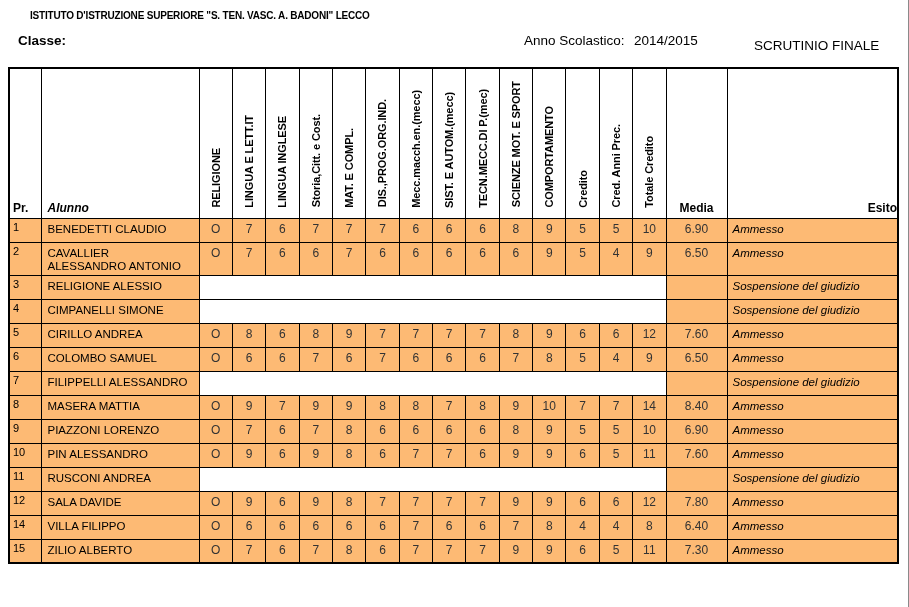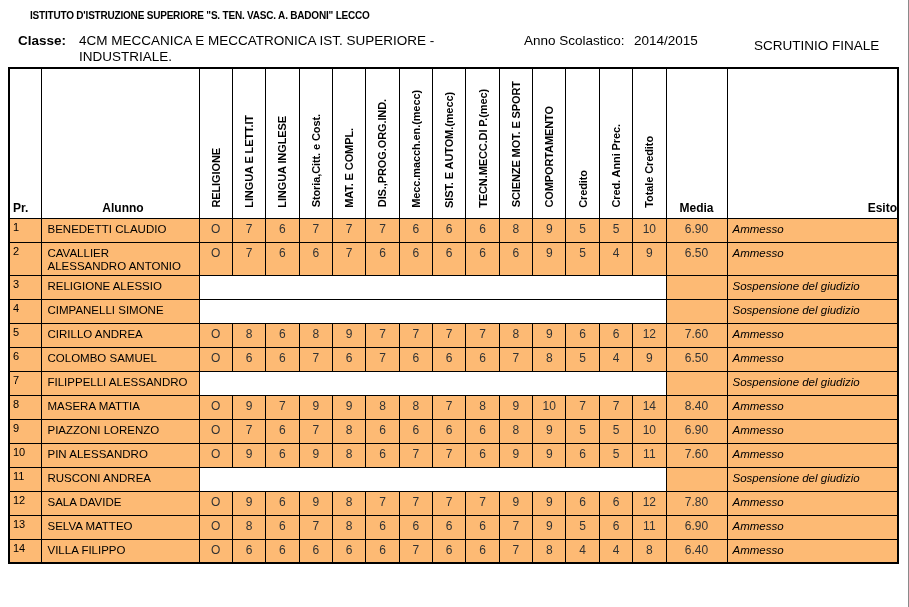--- a/index.html
+++ b/index.html
@@ -31,21 +31,21 @@
     table-layout: fixed;
     background: #fdba74;
     border: 2px solid #000;
   }
   table.results th, table.results td {
     border: 1px solid #000;
     overflow: hidden;
   }
   tr.head-row th { height: 150px; vertical-align: bottom; background: #fff; }
   th.pr     { width: 32px;  text-align: left; font-size: 12px; padding: 0 0 3px 3px; }
-  th.alunno { width: 158px; text-align: center; font-size: 12px; padding: 0 0 3px 6px; }
+  th.alunno { width: 158px; text-align: left; font-size: 12px; padding: 0 0 3px 6px; font-style: italic; }
   th.subject{ width: 33.36px; text-align: center; padding-bottom: 6px; }
   th.media  { width: 61px;  text-align: center; font-size: 12px; padding-bottom: 3px; }
   th.esito  { width: 171px; text-align: right; font-size: 12px; padding: 0 0 3px 6px; }
   th.subject .vtext {
     display: inline-block;
     writing-mode: vertical-rl;
     transform: rotate(180deg);
     white-space: nowrap;
     font-size: 11px; font-weight: bold;
     letter-spacing: -0.1px;
@@ -58,22 +58,20 @@
   td.media { font-size: 12px; text-align: center; padding-top: 3px; color: #333; }
   td.esito { font-size: 11.5px; padding: 4px 4px 2px 5px; font-style: italic; }
   td.empty-span { background: #fff; }
 </style>
 </head>
 <body>
 
 <div class="page">
   <div class="institute">ISTITUTO D'ISTRUZIONE SUPERIORE "S. TEN. VASC. A. BADONI" LECCO</div>
   <span class="classe-label">Classe:</span>
-  <div class="classe-value">4CM MECCANICA E MECCATRONICA  IST. SUPERIORE -
-INDUSTRIALE.</div>
   <span class="anno-label">Anno Scolastico:</span>
   <span class="anno-value">2014/2015</span>
   <span class="scrutinio">SCRUTINIO FINALE</span>
 
   <table class="results">
     <thead>
       <tr class="head-row">
         <th class="pr">Pr.</th>
         <th class="alunno">Alunno</th>
 
@@ -280,54 +278,54 @@
           <td class="grade">7</td>
           <td class="grade">9</td>
           <td class="grade">9</td>
           <td class="grade">6</td>
           <td class="grade">6</td>
           <td class="grade">12</td>
           <td class="media">7.80</td>
           <td class="esito">Ammesso</td>
         </tr>
         <tr class="body-row">
-          <td class="pr">13</td>
-          <td class="name">SELVA MATTEO</td>
-          <td class="grade">O</td>
-          <td class="grade">8</td>
-          <td class="grade">6</td>
-          <td class="grade">7</td>
-          <td class="grade">8</td>
-          <td class="grade">6</td>
-          <td class="grade">6</td>
-          <td class="grade">6</td>
-          <td class="grade">6</td>
-          <td class="grade">7</td>
-          <td class="grade">9</td>
-          <td class="grade">5</td>
-          <td class="grade">6</td>
-          <td class="grade">11</td>
-          <td class="media">6.90</td>
-          <td class="esito">Ammesso</td>
-        </tr>
-        <tr class="body-row">
           <td class="pr">14</td>
           <td class="name">VILLA FILIPPO</td>
           <td class="grade">O</td>
           <td class="grade">6</td>
           <td class="grade">6</td>
           <td class="grade">6</td>
           <td class="grade">6</td>
           <td class="grade">6</td>
           <td class="grade">7</td>
           <td class="grade">6</td>
           <td class="grade">6</td>
           <td class="grade">7</td>
           <td class="grade">8</td>
           <td class="grade">4</td>
           <td class="grade">4</td>
           <td class="grade">8</td>
           <td class="media">6.40</td>
+          <td class="esito">Ammesso</td>
+        </tr>
+        <tr class="body-row">
+          <td class="pr">15</td>
+          <td class="name">ZILIO ALBERTO</td>
+          <td class="grade">O</td>
+          <td class="grade">7</td>
+          <td class="grade">6</td>
+          <td class="grade">7</td>
+          <td class="grade">8</td>
+          <td class="grade">6</td>
+          <td class="grade">7</td>
+          <td class="grade">7</td>
+          <td class="grade">7</td>
+          <td class="grade">9</td>
+          <td class="grade">9</td>
+          <td class="grade">6</td>
+          <td class="grade">5</td>
+          <td class="grade">11</td>
+          <td class="media">7.30</td>
           <td class="esito">Ammesso</td>
         </tr>
       </tbody>
   </table>
 </div>
 
 </body></html>

